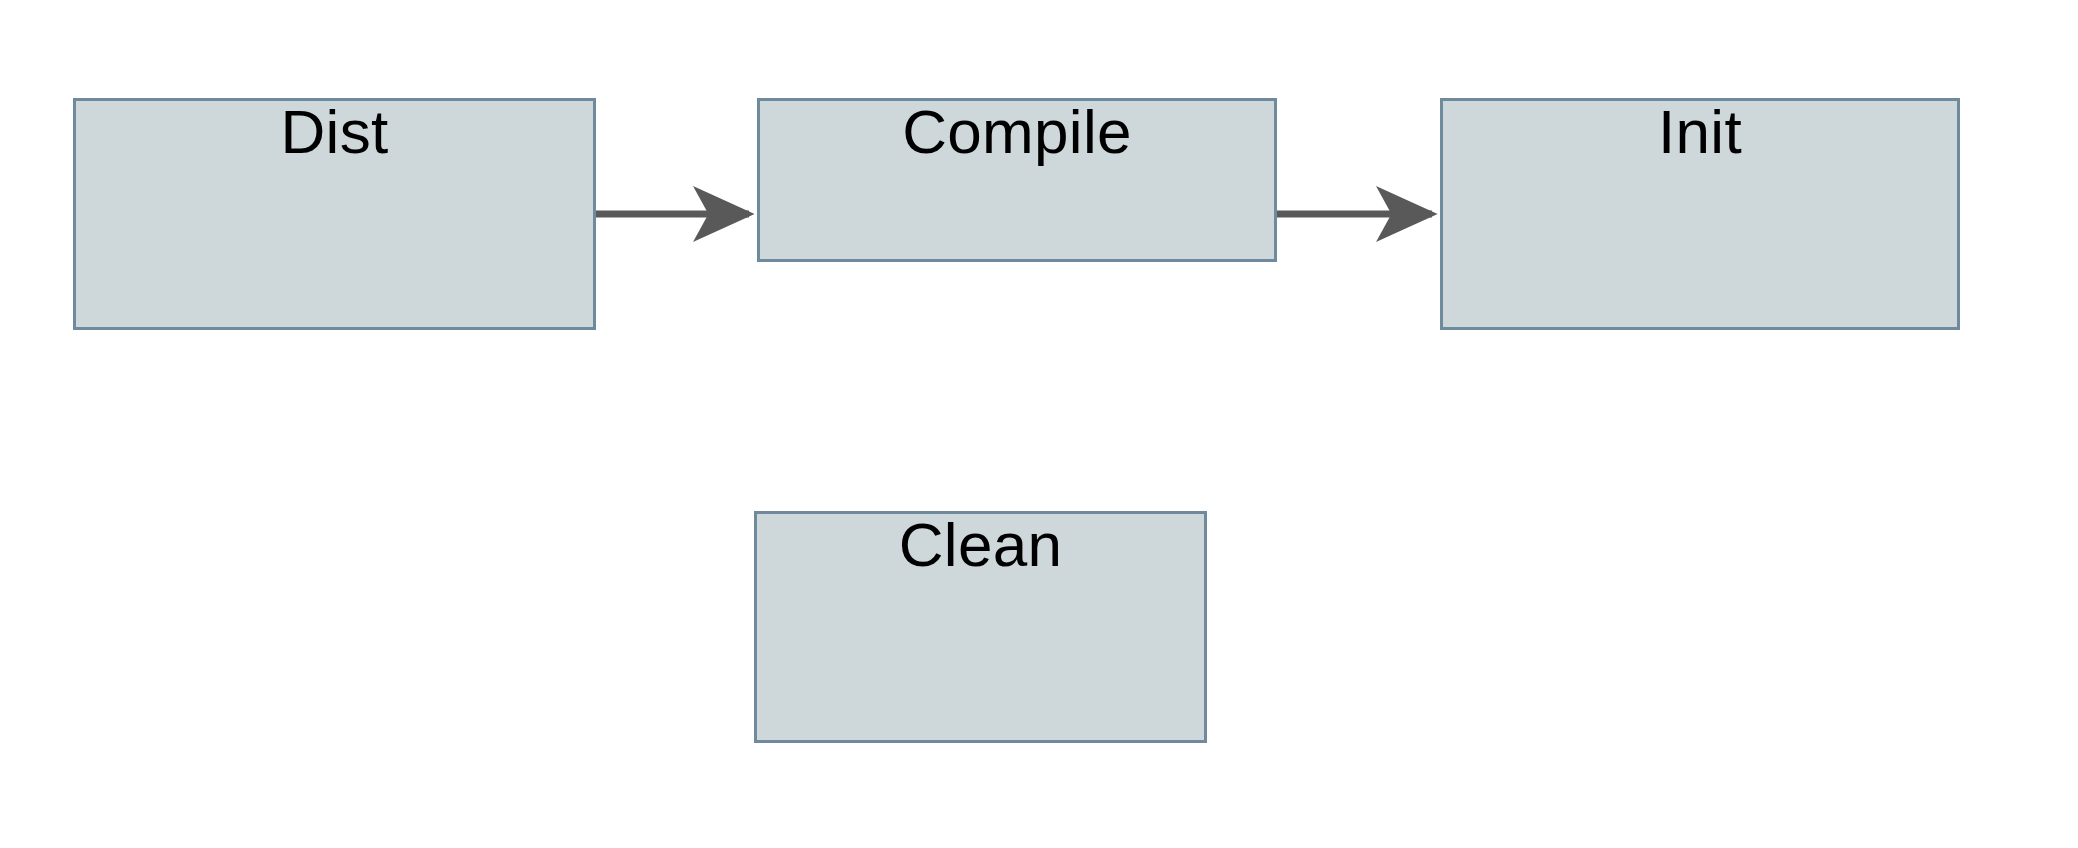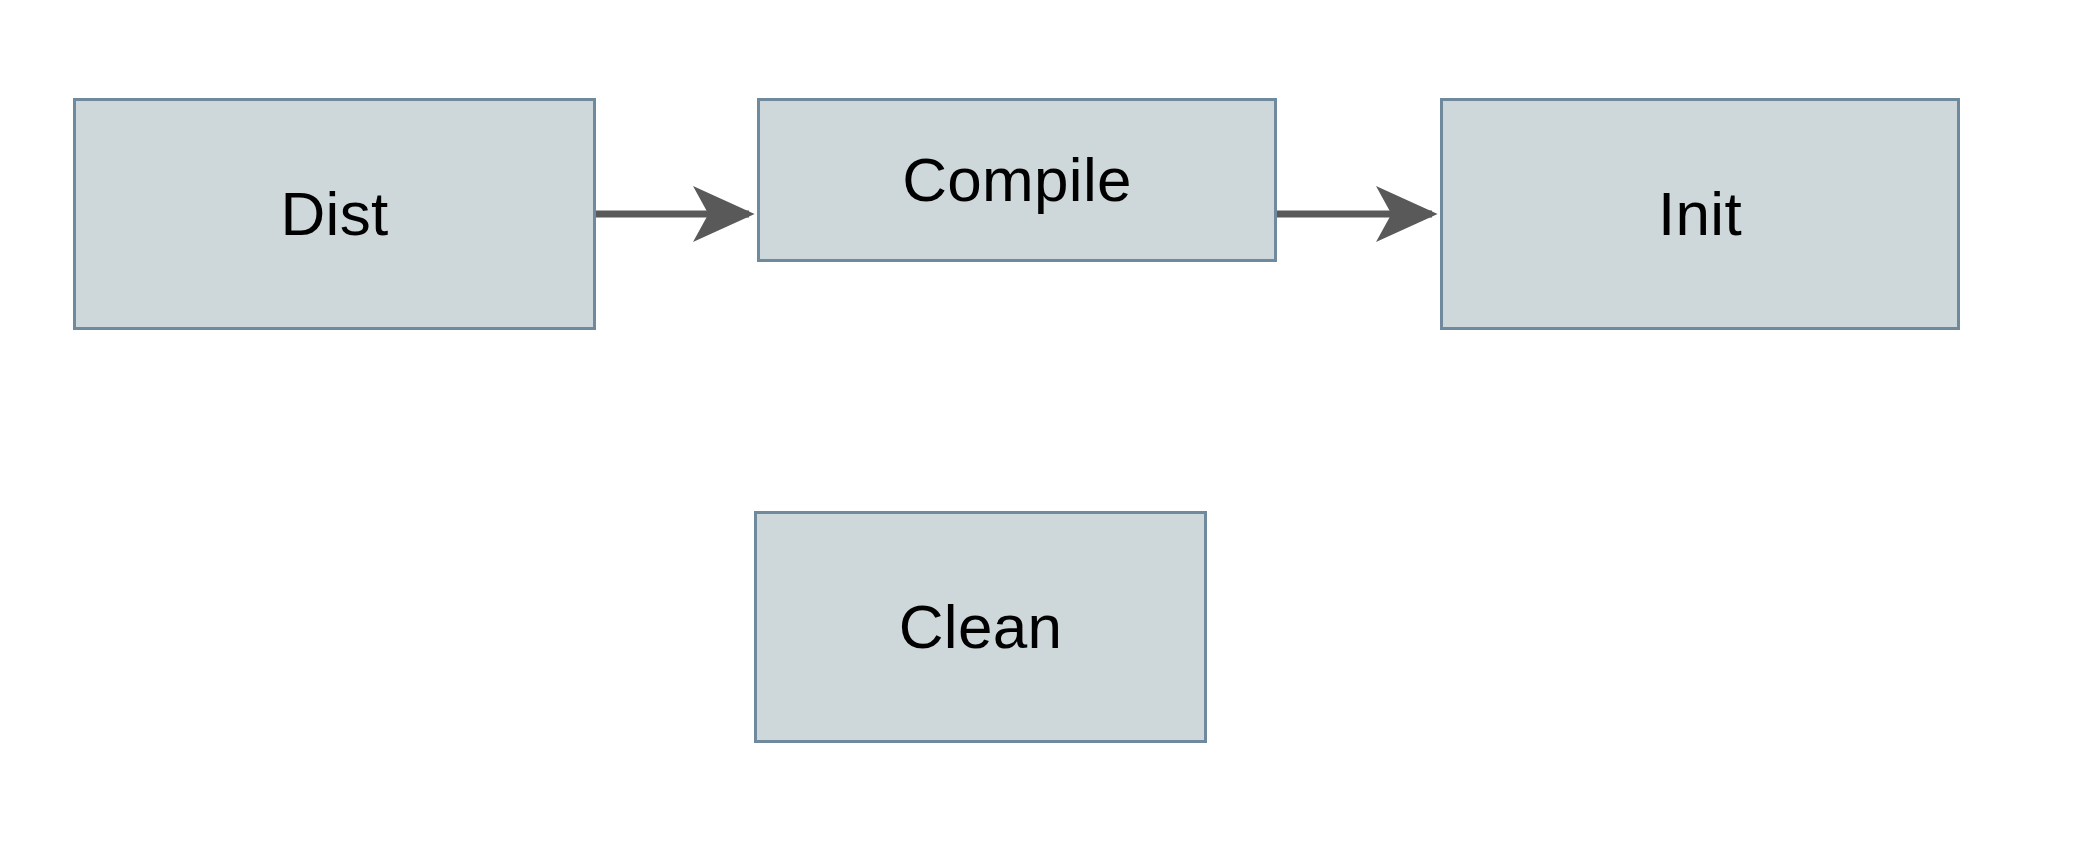--- a/index.html
+++ b/index.html
@@ -19,21 +19,21 @@
     width: 2078px;
     height: 848px;
     background: #ffffff;
   }
   .node {
     position: absolute;
     box-sizing: border-box;
     background: #ced8db;
     border: 3px solid #6e8a9c;
     display: flex;
-    align-items: center;
+    align-items: flex-start;
     justify-content: center;
   }
   .node-label {
     font-family: "Liberation Sans", sans-serif;
     font-size: 62px;
     font-weight: 400;
     color: #000000;
     line-height: 1;
     letter-spacing: 0.3px;
     white-space: nowrap;

